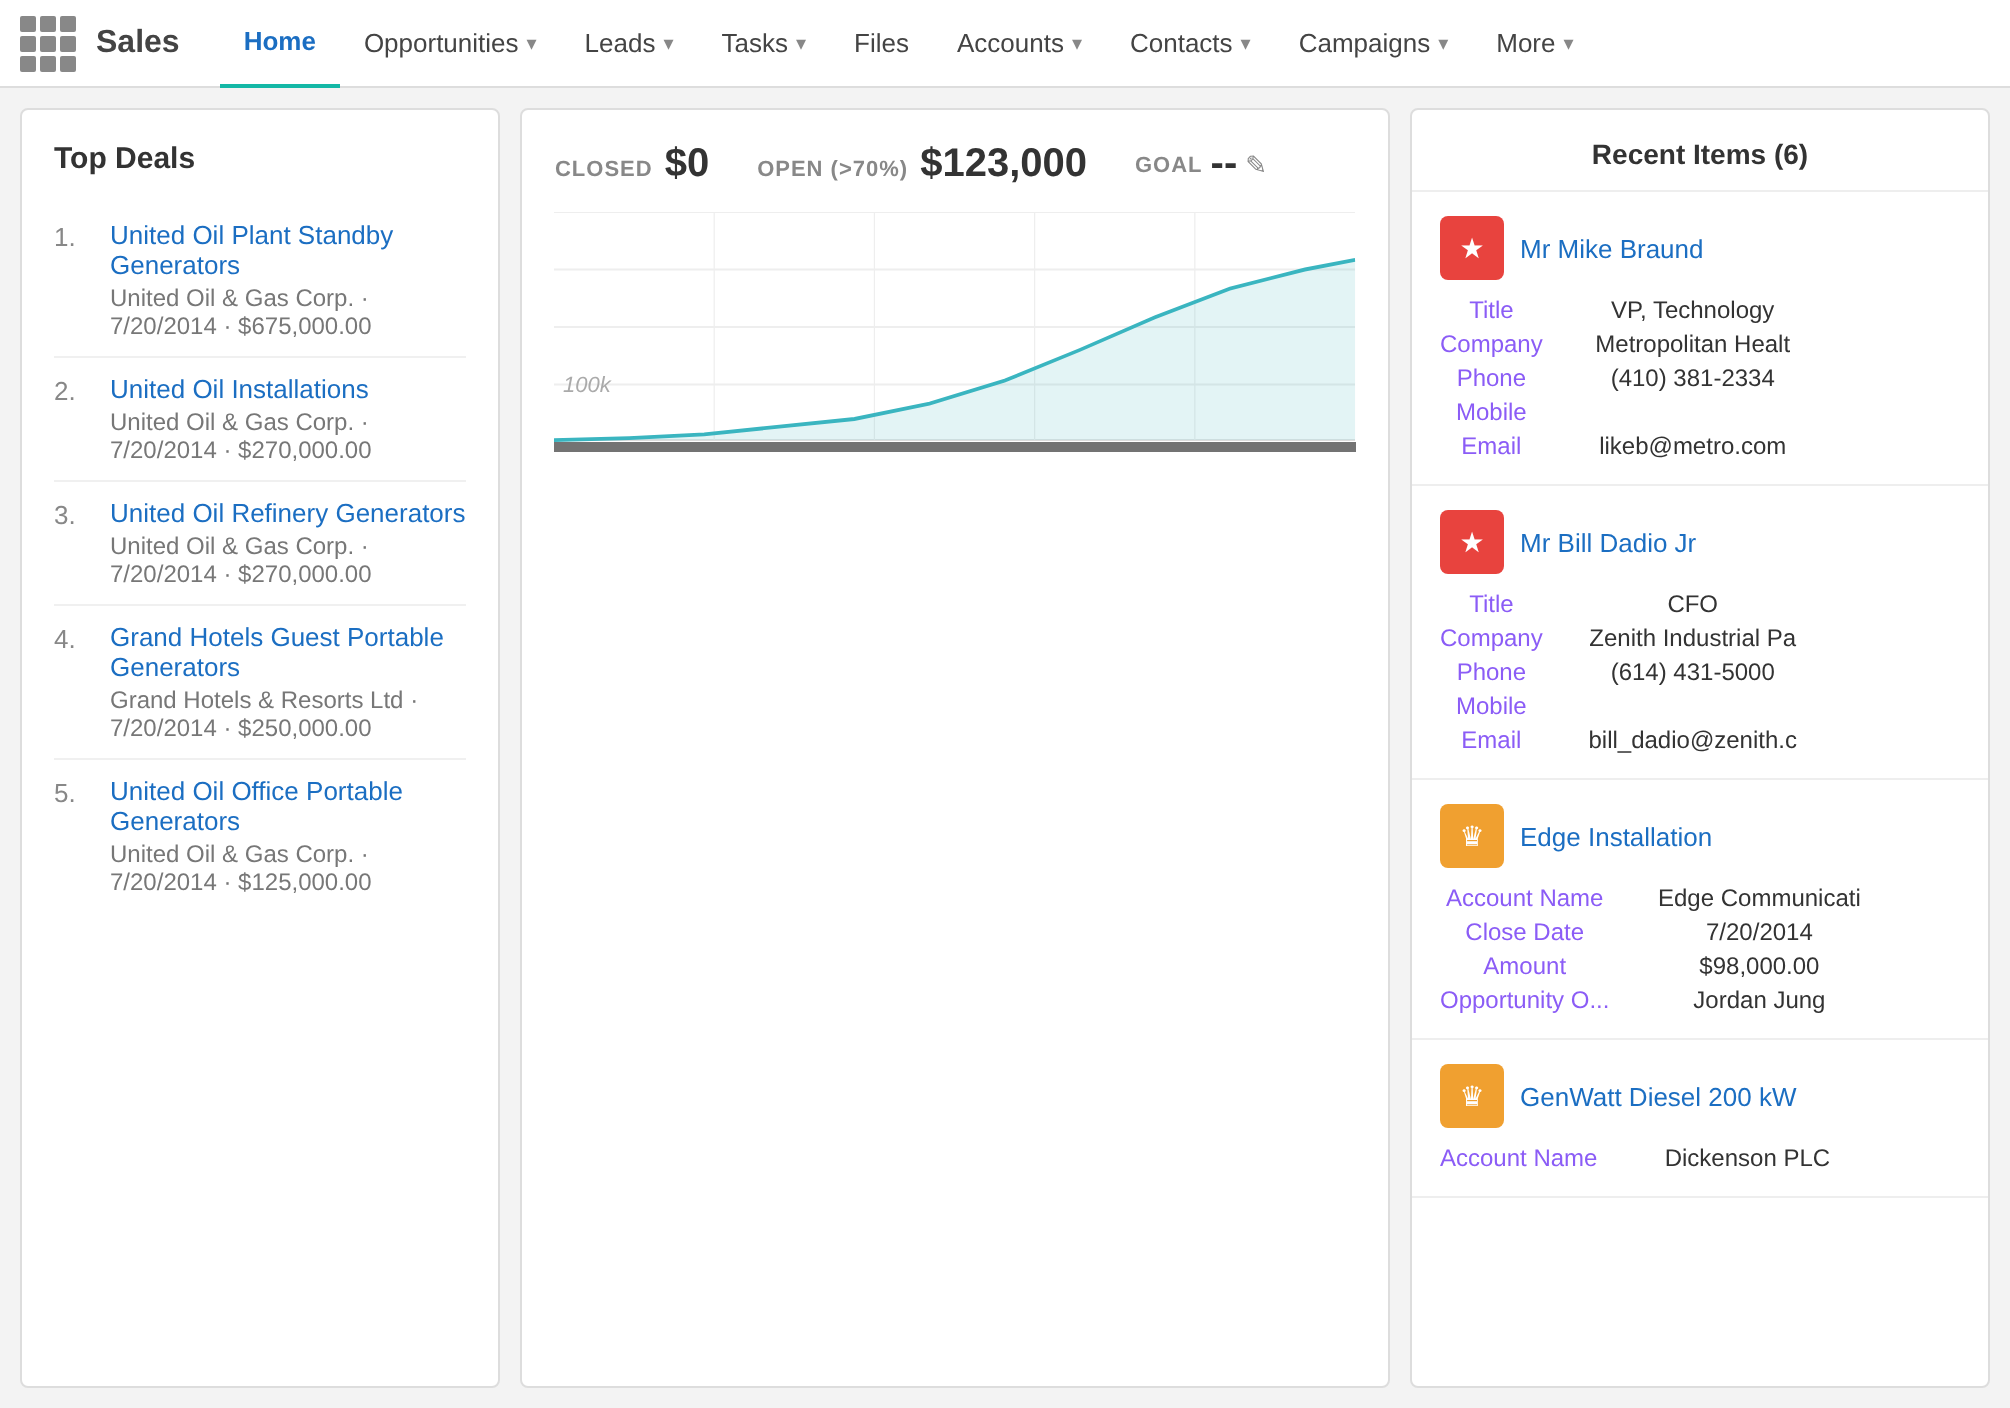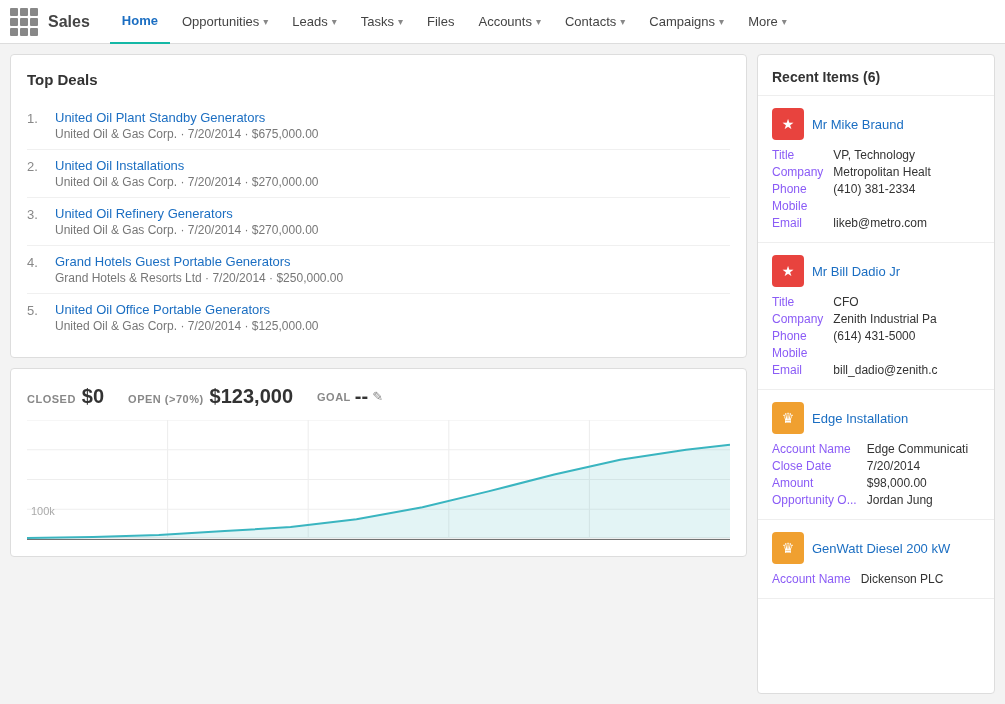--- a/index.html
+++ b/index.html
@@ -17,22 +17,22 @@
     .nav-item {
       display: flex; align-items: center; height: 44px; padding: 0 12px;
       font-size: 13px; color: #444; cursor: pointer; white-space: nowrap;
       position: relative;
     }
     .nav-item.active { color: #1b6ec2; border-bottom: 2px solid #14b8a6; font-weight: 600; }
     .nav-item .caret { margin-left: 4px; font-size: 10px; color: #888; }
 
     
     .main-layout { display: flex; gap: 10px; padding: 10px; height: calc(100vh - 44px); overflow: hidden; }
-    .left-col { flex: 1; display: flex; flex-direction: column; gap: 10px; overflow: hidden; }
-    .right-col { width: 238px; background: #fff; border: 1px solid #ddd; border-radius: 4px; overflow-y: auto; }
+    .left-col { flex: 1; display: flex; flex-direction: row; gap: 10px; overflow: hidden; }
+    .right-col { width: 290px; background: #fff; border: 1px solid #ddd; border-radius: 4px; overflow-y: auto; text-align: center; }
 
     
     .card { background: #fff; border: 1px solid #ddd; border-radius: 4px; padding: 16px; overflow: hidden; }
 
     
     .section-title { font-size: 15px; font-weight: 600; color: #333; margin-bottom: 14px; }
     .deal-list { list-style: none; }
     .deal-item { display: flex; align-items: flex-start; padding: 8px 0; border-bottom: 1px solid #f0f0f0; }
     .deal-item:last-child { border-bottom: none; }
     .deal-num { width: 28px; color: #888; font-size: 13px; flex-shrink: 0; padding-top: 1px; }
@@ -46,21 +46,21 @@
     .quarterly-asof { font-size: 12px; color: #888; display: flex; align-items: center; gap: 6px; }
     .refresh-btn { width: 22px; height: 22px; border: 1px solid #ccc; border-radius: 3px; background: #fff; cursor: pointer; display: flex; align-items: center; justify-content: center; font-size: 13px; color: #555; }
     .quarterly-stats { display: flex; align-items: flex-start; gap: 24px; margin-bottom: 12px; }
     .stat-group { display: flex; align-items: baseline; gap: 6px; }
     .stat-label { font-size: 11px; color: #888; text-transform: uppercase; font-weight: 600; letter-spacing: 0.5px; }
     .stat-value { font-size: 20px; font-weight: 600; color: #333; }
     .stat-goal { display: flex; align-items: center; gap: 4px; }
     .edit-icon { font-size: 13px; color: #888; cursor: pointer; }
 
     
-    .chart-area { width: 100%; height: 120px; position: relative; border-bottom: 1px solid #737373; }
+    .chart-area { width: 100%; height: 120px; position: relative; border-bottom: 5px solid #737373; font-style: italic; }
     .chart-label-100k { position: absolute; bottom: 0; left: 0; font-size: 11px; color: #aaa; }
 
     
     .recent-header { font-size: 14px; font-weight: 600; padding: 14px 14px 10px; border-bottom: 1px solid #eee; }
     .recent-item { padding: 12px 14px; border-bottom: 1px solid #eee; }
     .recent-item-top { display: flex; align-items: center; gap: 8px; margin-bottom: 8px; }
     .recent-icon-contact { width: 32px; height: 32px; background: #e8433e; border-radius: 4px; display: flex; align-items: center; justify-content: center; color: #fff; font-size: 14px; flex-shrink: 0; }
     .recent-icon-opportunity { width: 32px; height: 32px; background: #f0a030; border-radius: 4px; display: flex; align-items: center; justify-content: center; color: #fff; font-size: 14px; flex-shrink: 0; }
     .recent-item-name { color: #1b6ec2; font-size: 13px; cursor: pointer; font-weight: 500; }
     .recent-fields { display: grid; grid-template-columns: auto 1fr; gap: 3px 10px; }

